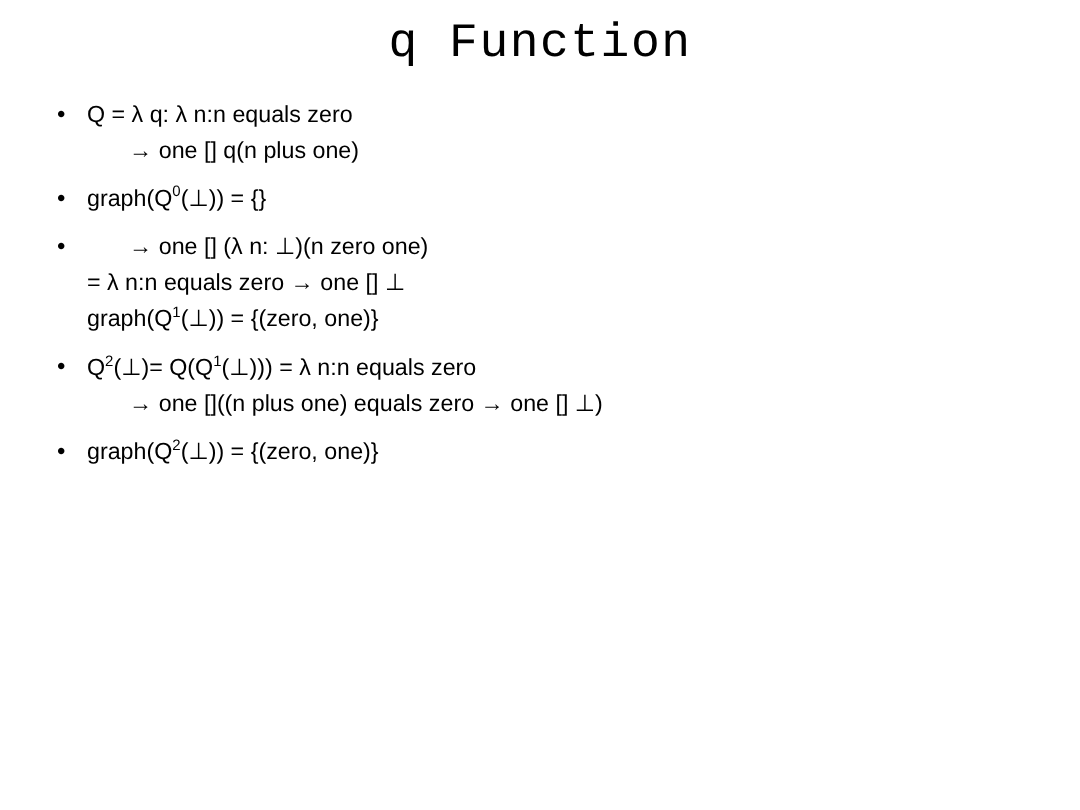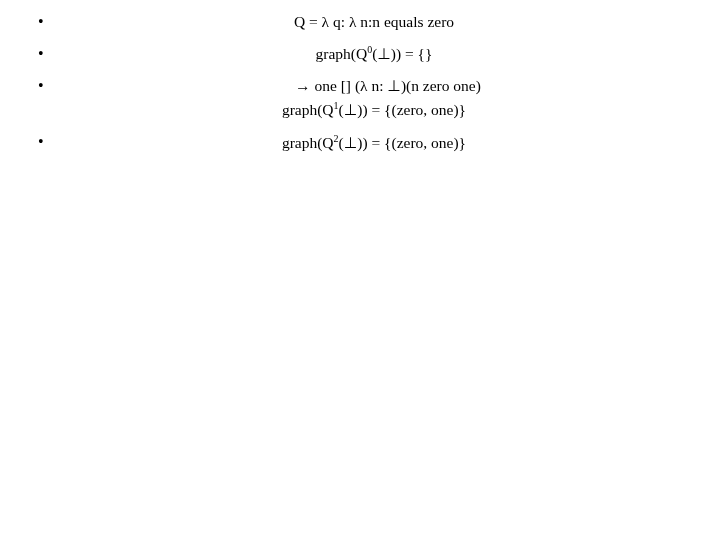--- a/index.html
+++ b/index.html
@@ -37,22 +37,21 @@
       padding: 0;
       margin: 0;
     }
 
     .bullet-list > li {
       position: relative;
       padding-left: 28px;
       margin-bottom: 8px;
       font-size: 15.5px;
       line-height: 1.55;
-      font-family: Liberation Serif, serif;
-      text-align: center;
+      font-family: Liberation Sans, sans-serif;
     }
 
     .bullet-list > li::before {
       content: '•';
       position: absolute;
       left: 8px;
       top: 0;
       font-size: 16px;
     }
 
@@ -68,36 +67,43 @@
 
     sup {
       font-size: 10px;
       vertical-align: super;
     }
   </style>
 </head>
 <body>
 
 <div class="page">
+  <h1 class="title">q  Function</h1>
 
   <ul class="bullet-list">
 
     <li>
       <span>Q = λ q: λ n:n equals zero</span>
+      <span class="indent">→ one [] q(n plus one)</span>
     </li>
 
 
     <li>
       <span>graph(Q<sup>0</sup>(⊥)) = {}</span>
     </li>
 
     <li>
       <span class="indent">→ one [] (λ n: ⊥)(n zero one)</span>
+      <span class="indent2">= λ n:n equals zero → one [] ⊥</span>
       <span class="indent2">graph(Q<sup>1</sup>(⊥)) = {(zero, one)}</span>
     </li>
 
+    <li>
+      <span>Q<sup>2</sup>(⊥)= Q(Q<sup>1</sup>(⊥))) = λ n:n equals zero</span>
+      <span class="indent">→ one []((n plus one) equals zero → one [] ⊥)</span>
+    </li>
 
     <li>
       <span>graph(Q<sup>2</sup>(⊥)) = {(zero, one)}</span>
     </li>
 
   </ul>
 </div>
 
 </body></html>

